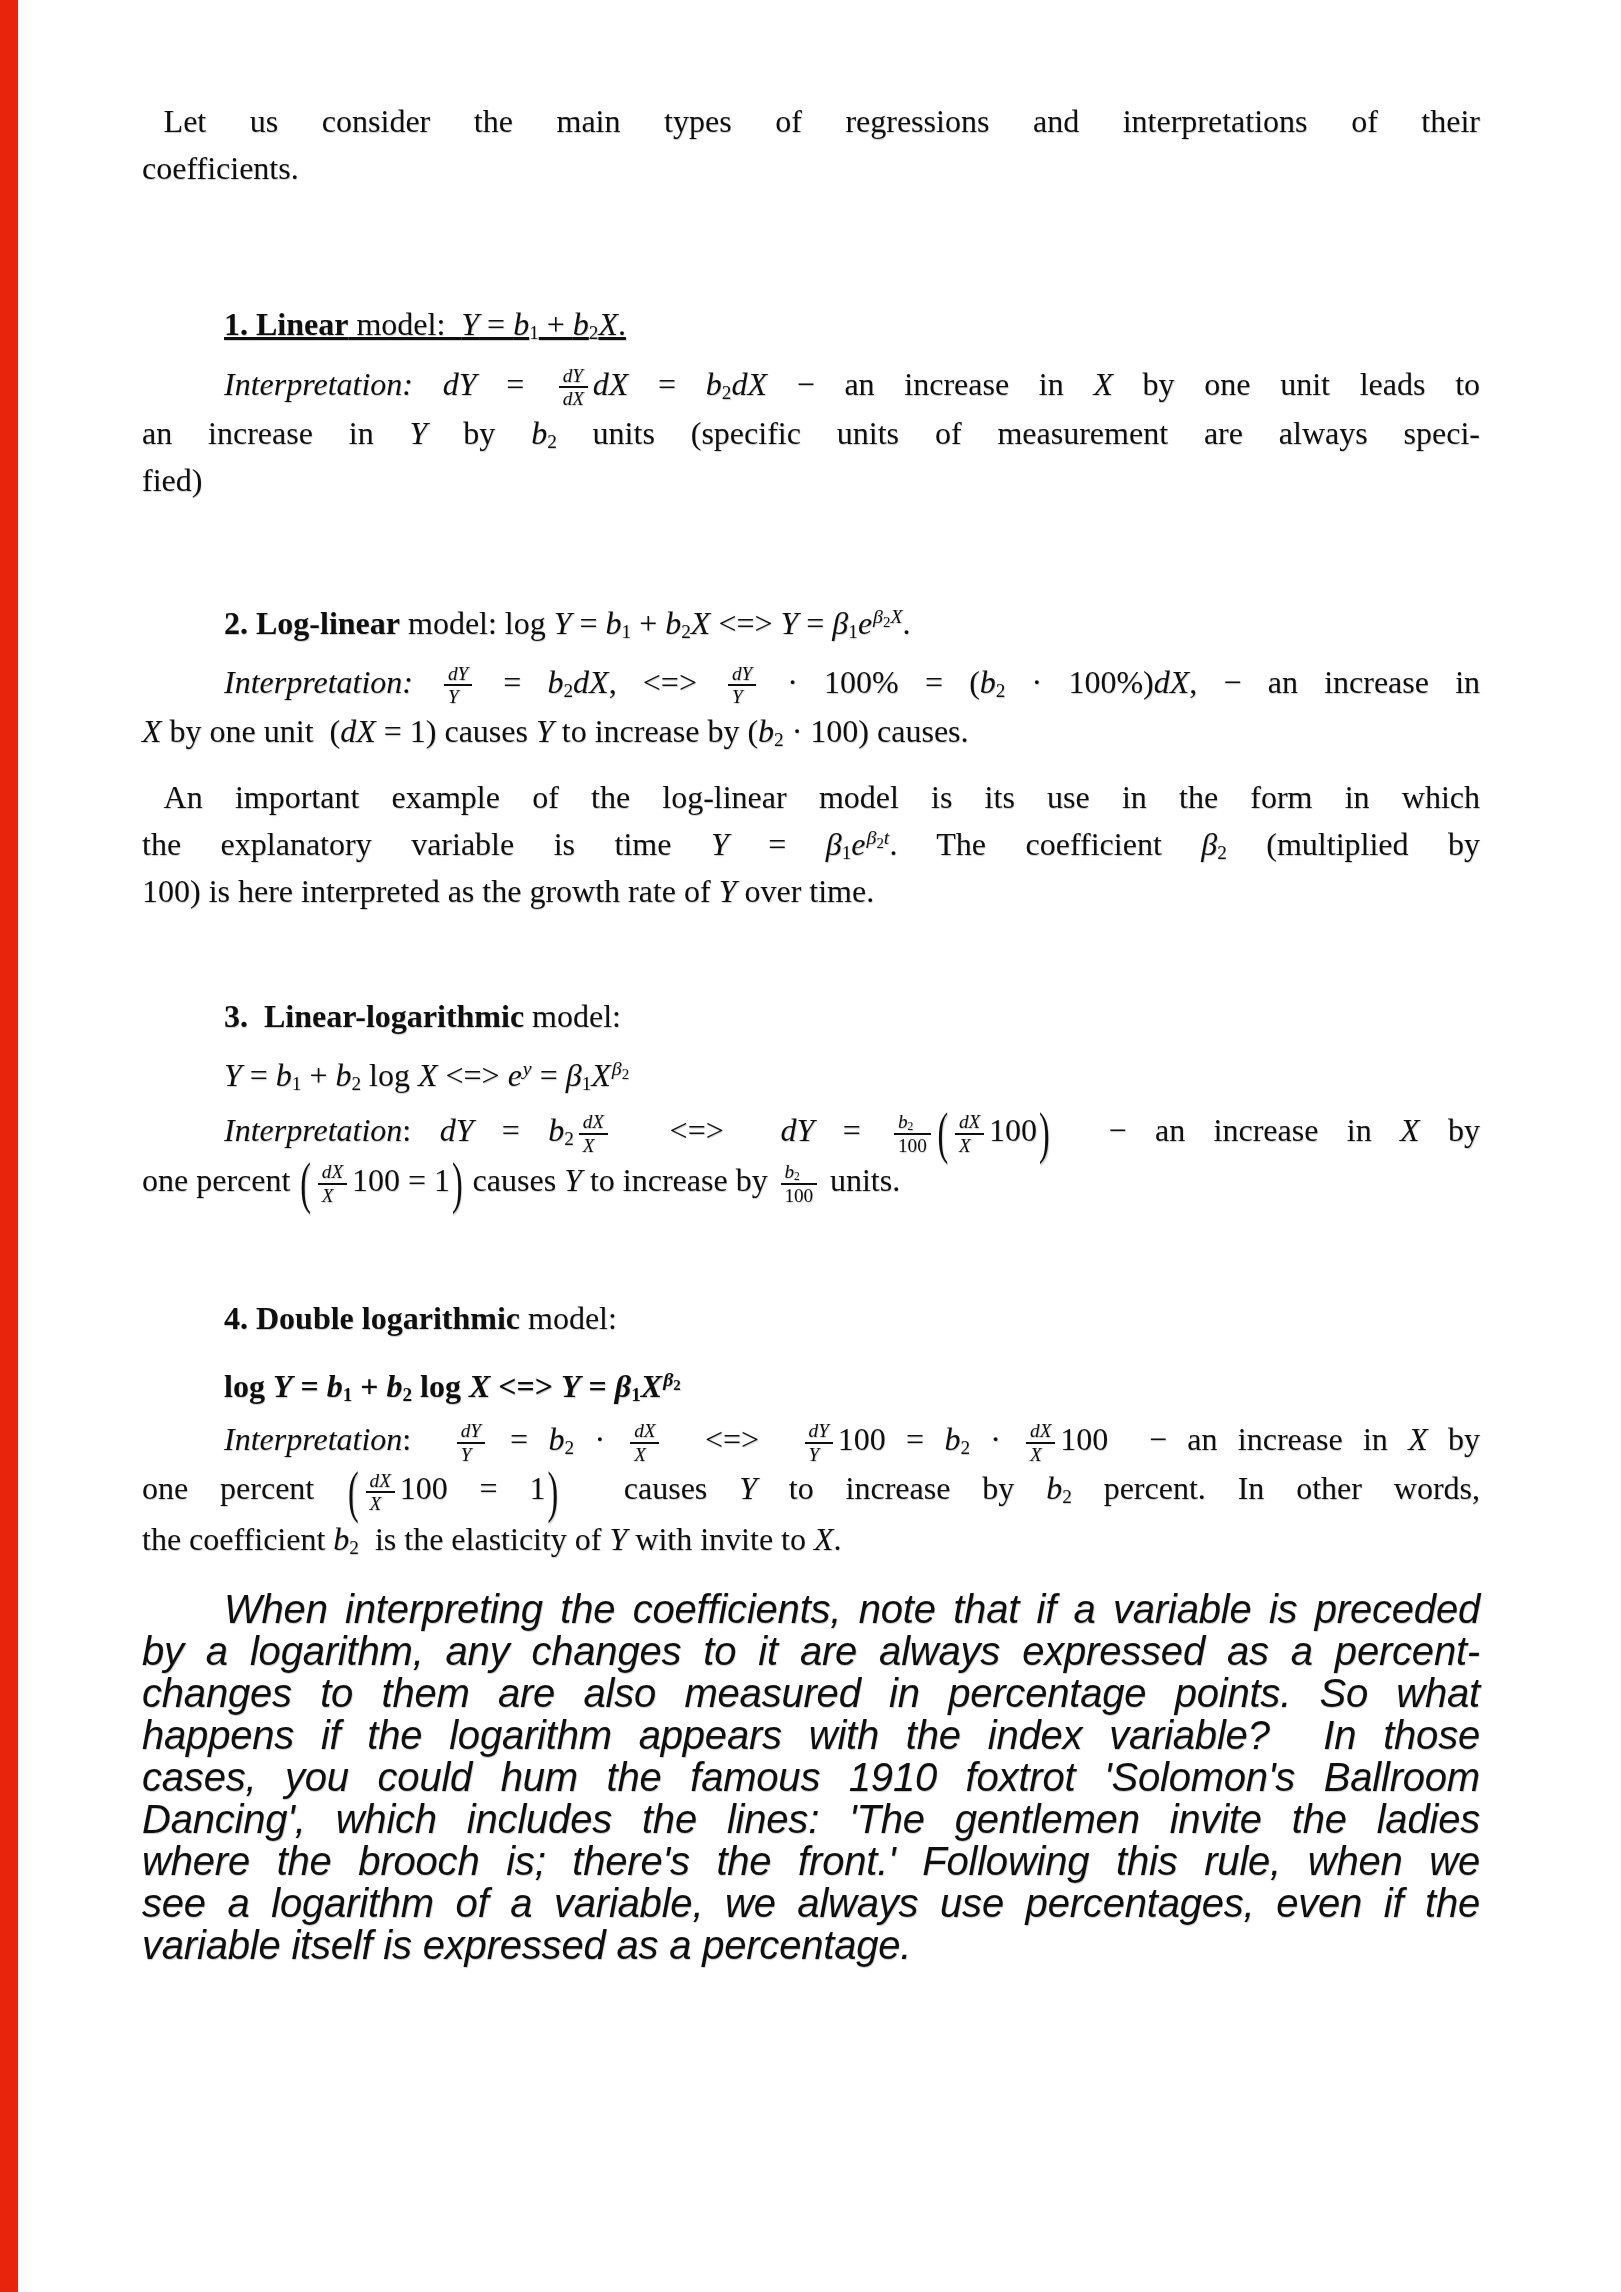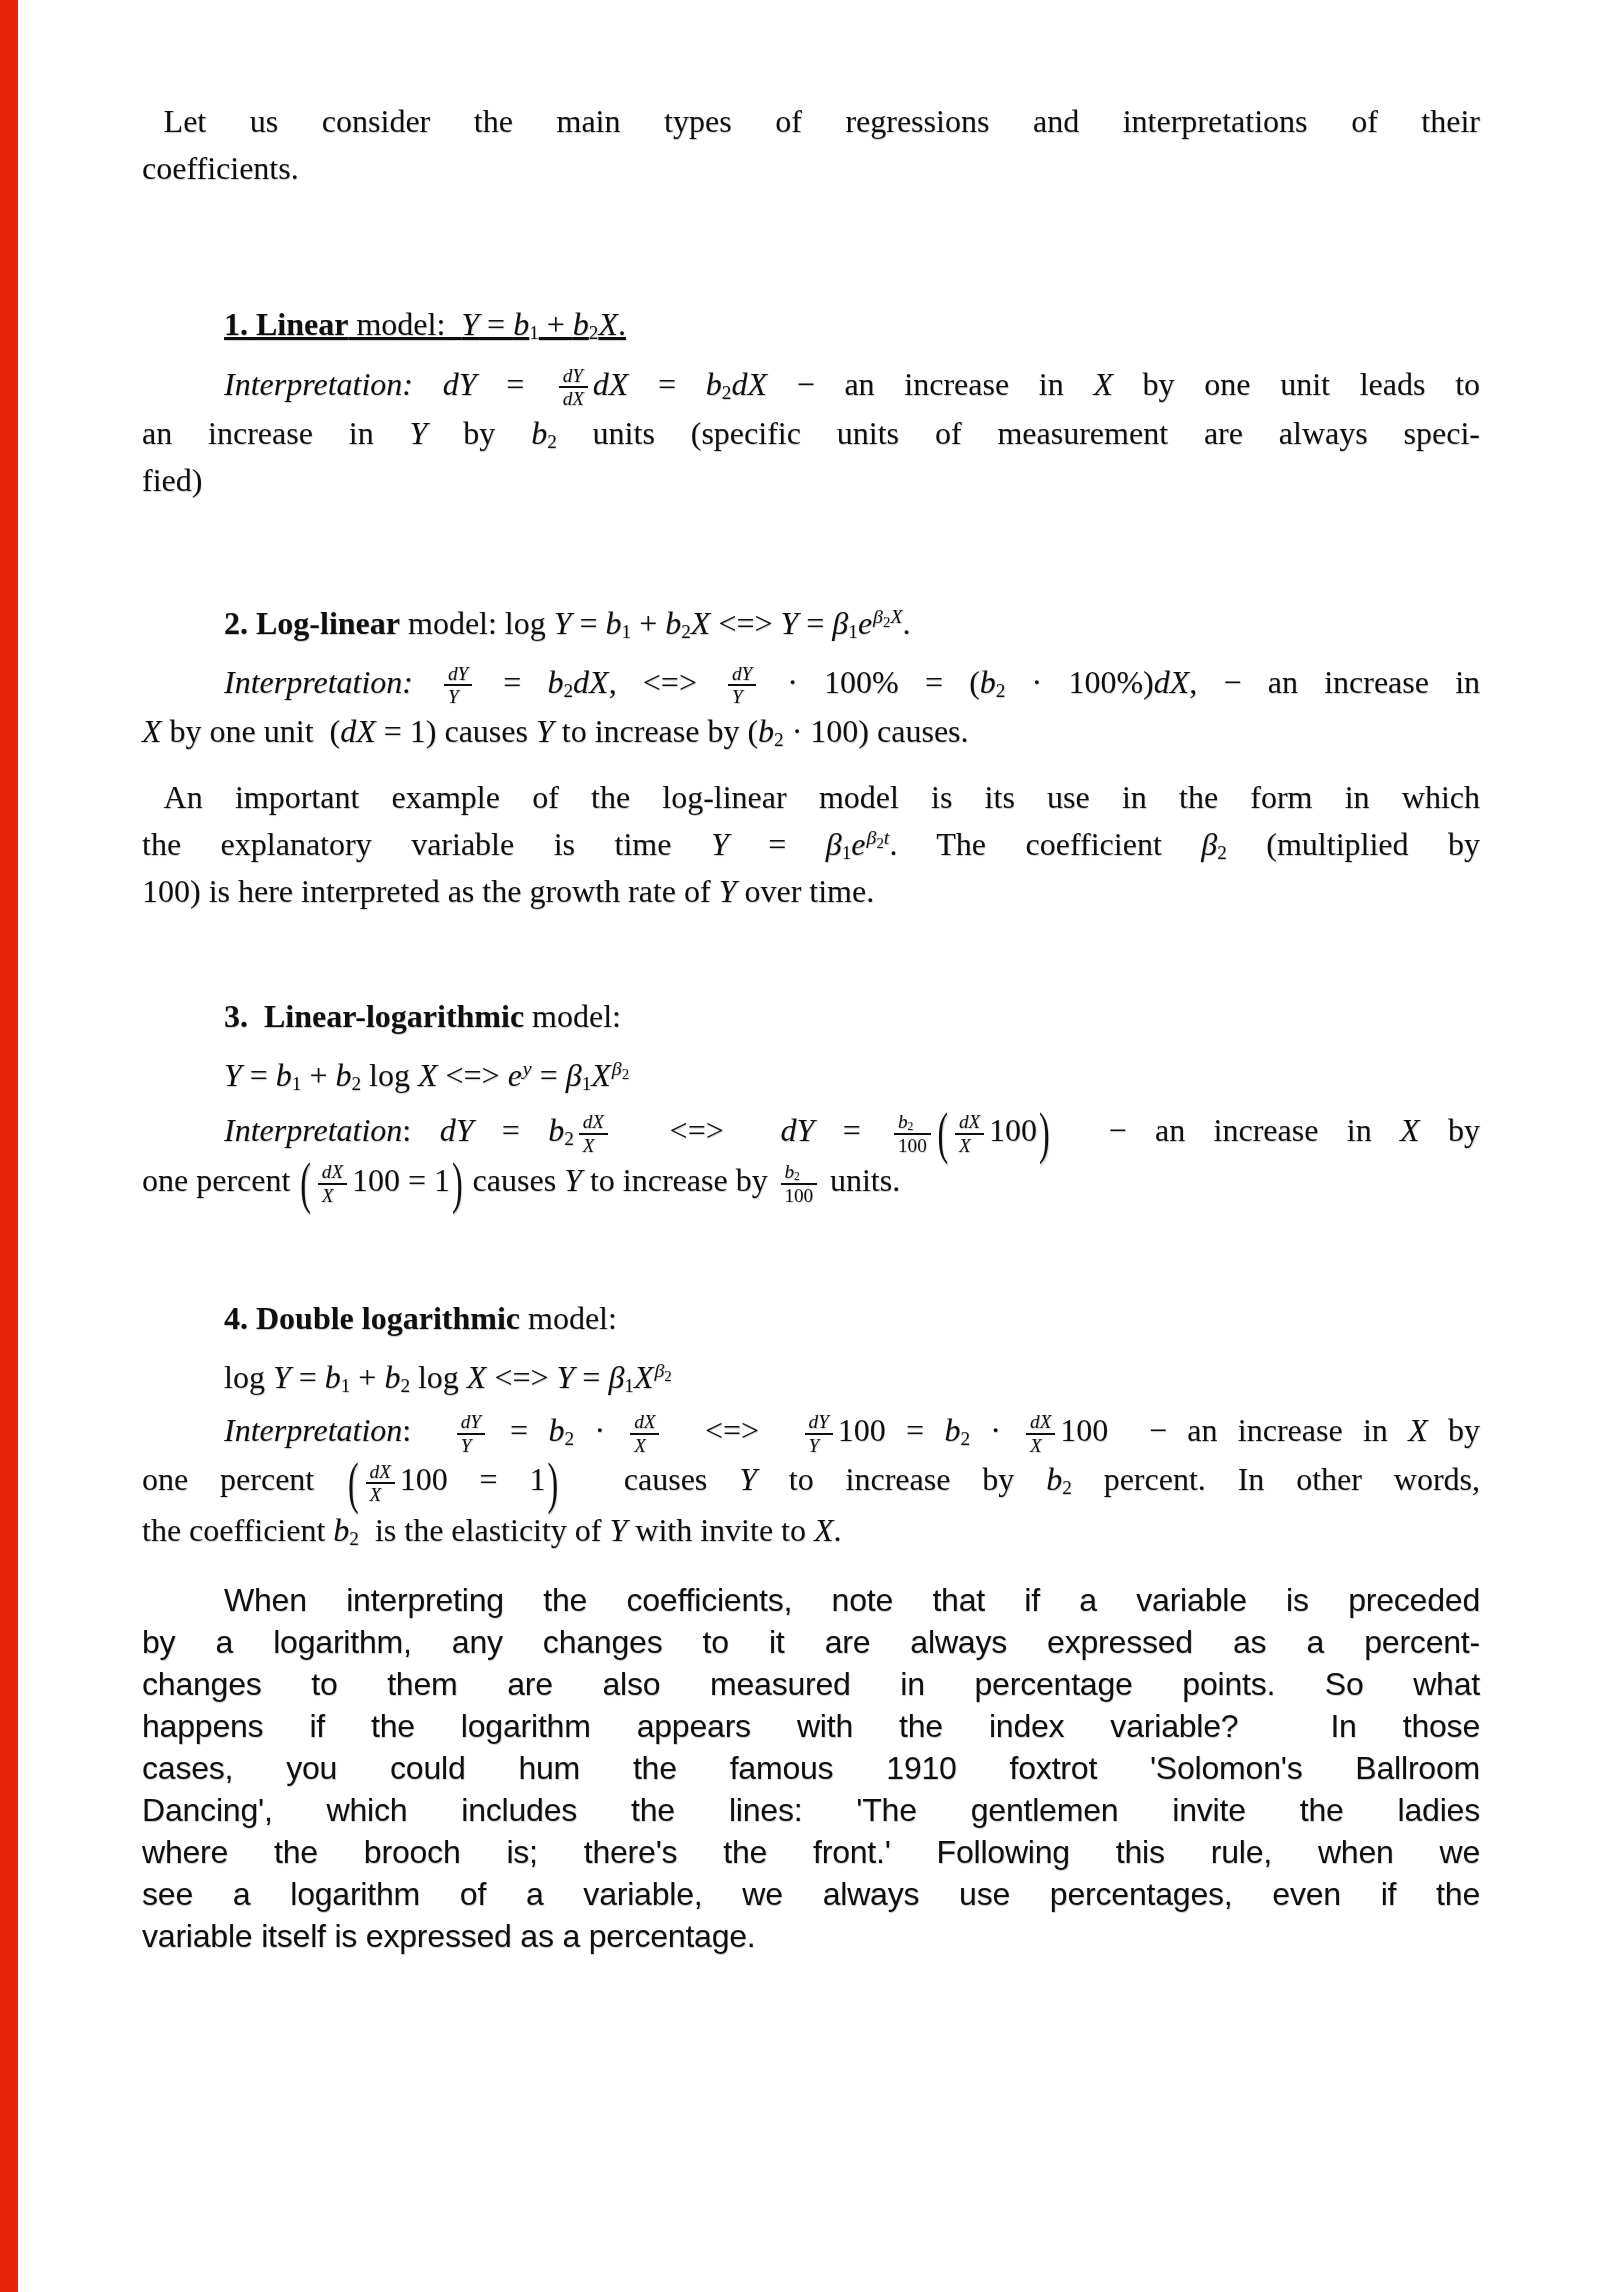--- a/index.html
+++ b/index.html
@@ -12,21 +12,21 @@
   .block{margin-top:0;}
   .block:nth-child(2){margin-top:109px;text-decoration:underline;}
   .block:nth-child(3){margin-top:12.7px;}
   .block:nth-child(4){margin-top:96px;}
   .block:nth-child(5){margin-top:11.8px;}
   .block:nth-child(6){margin-top:19.6px;}
   .block:nth-child(7){margin-top:78px;}
   .block:nth-child(8){margin-top:11.8px;}
   .block:nth-child(9){margin-top:7.8px;}
   .block:nth-child(10){margin-top:88px;}
-  .block:nth-child(11){margin-top:12px;}
+  .block:nth-child(11){margin-top:21px;font-weight:bold;}
   .block:nth-child(12){margin-top:5.9px;}
   .block:nth-child(13){margin-top:25.5px;}
   .line{
     text-align:justify;text-align-last:justify;white-space:nowrap;
     text-shadow:0.6px 0.8px 1px rgba(0,0,0,0.22);
   }
   .line.last{text-align-last:left;}
   .line.ind-sm{padding-left:21.6px;}
   .line.ind-lg{padding-left:82px;}
   .it{font-style:italic;}
@@ -39,22 +39,22 @@
     font-size:0.6em;line-height:1.12;margin:0 4.9px;text-indent:0;
   }
   .frac .fn,.frac .fd{display:block;padding:0 3.9px;text-align:center;}
   .frac .fd{border-top:2px solid currentColor;}
   .frac .sb{vertical-align:-0.15em;}
   .bp{
     display:inline-block;transform:scaleY(1.8);transform-origin:center;
     vertical-align:middle;margin:0 2px;
   }
   .sans{
-    font-family:"Liberation Sans", sans-serif;
-    font-size:32px;line-height:42px;letter-spacing:-0.2px;
+    font-family:"Liberation Sans", sans-serif;font-style:italic;
+    font-size:40px;line-height:42px;letter-spacing:-0.2px;
   }
 </style>
 </head>
 <body style="background: rgb(255, 255, 255);">
 
 <div id="stripe" style="background: rgb(232, 37, 12);"></div>
 <div id="doc">
     <div class="block">
       <div class="line ind-sm"><span class="">Let us consider the main types of regressions and interpretations of their</span></div>
       <div class="line last"><span class="">coefficients.</span></div>

